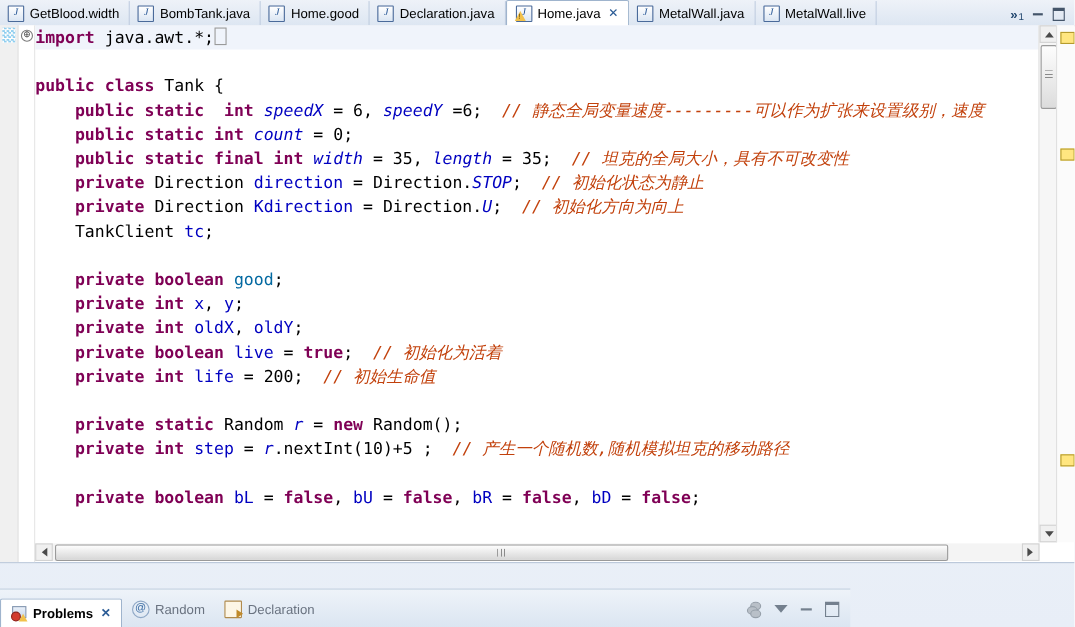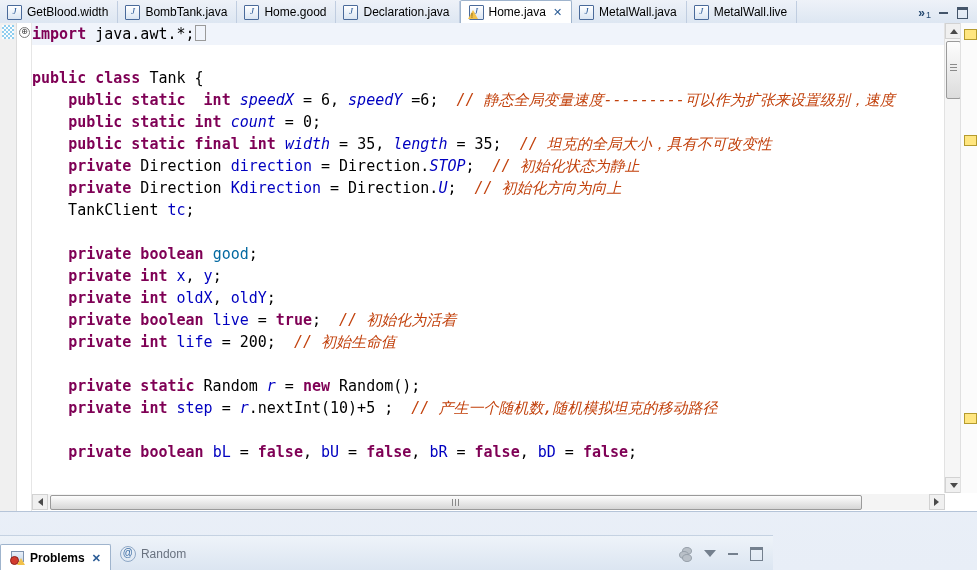--- a/index.html
+++ b/index.html
@@ -394,20 +394,24 @@
           <span class="err"></span>
           <span class="wrn"></span>
       </span>
       <span>Problems</span>
       <span class="closex">✕</span>
     </div>
     <div class="btab">
       <span class="at">@</span>
       <span>Random</span>
     </div>
+    <div class="btab">
+      <span class="decl"></span>
+      <span>Declaration</span>
+    </div>
     <div class="btools">
       <span class="filtico">
           <span></span>
           <span></span>
           <span></span>
         </span>
       <span class="vmenu"></span>
       <span class="bmini"></span>
       <span class="bmaxi"></span>
     </div>

